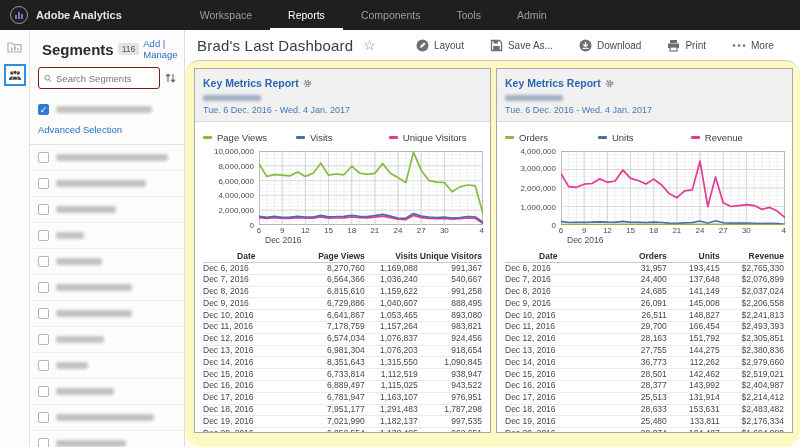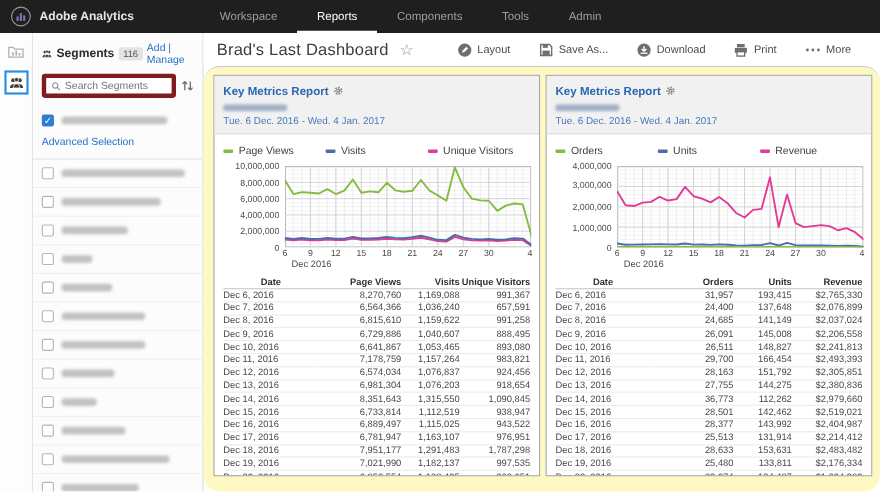--- a/index.html
+++ b/index.html
@@ -18,25 +18,25 @@
 
   
   .app { display:flex; height:417px; }
   .rail { width:30px; background:#fdfdfd; border-right:1px solid #e3e3e3; padding-top:6px; display:flex; flex-direction:column; align-items:center; gap:8px; }
   .rail-icon { width:20px; height:20px; display:flex; align-items:center; justify-content:center; opacity:.45; }
   .rail-btn { width:22px; height:22px; border:2px solid #2b8fe2; background:#fff; display:flex; align-items:center; justify-content:center; }
 
   
   .sidebar { width:155px; background:#fcfcfc; border-right:1px solid #ddd; display:flex; flex-direction:column; overflow:hidden; }
   .sb-header { display:flex; align-items:center; padding:8px 8px 4px 8px; gap:4px; }
-  .sb-title { font-size:11px; font-weight:bold; color:#2c2c2c; }
+  .sb-title { font-size:15px; font-weight:bold; color:#2c2c2c; }
   .sb-badge { background:#e3e3e3; color:#555; font-size:8.5px; padding:1px 4px; border-radius:2px; }
   .sb-addmanage { margin-left:auto; color:#2570c7; font-size:9.5px; cursor:pointer; }
   .sb-search-row { display:flex; align-items:center; gap:5px; padding:3px 8px 8px 8px; }
-  .sb-search { flex:1; display:flex; align-items:center; gap:4px; border:4px solid #7f1d1d; border-radius:3px; background:#fff; height:22px; padding:0 5px; }
+  .sb-search { flex:1; display:flex; align-items:center; gap:4px; border:1px solid #7f1d1d; border-radius:3px; background:#fff; height:22px; padding:0 5px; }
   .sb-search input { border:none; outline:none; width:100%; font-size:9.5px; font-family:"Liberation Sans",sans-serif; color:#444; background:transparent; }
   .seg-row { display:flex; align-items:center; gap:7px; padding:7px 8px; border-bottom:1px solid #efefef; }
   .seg-row.first { border-bottom:none; }
   .checkbox { width:11px; height:11px; border:1px solid #b5b5b5; border-radius:2px; background:#fff; flex:none; display:flex; align-items:center; justify-content:center; font-size:9px; color:#fff; }
   .checkbox.checked { background:#2d7dd2; border-color:#2d7dd2; }
   .blurbar { height:7px; border-radius:3px; background:#c2c2c2; filter:blur(1.6px); }
   .adv-sel { color:#2570c7; font-size:9.5px; padding:2px 8px 9px 8px; border-bottom:1px solid #e4e4e4; cursor:pointer; }
   .seg-list { overflow:hidden; flex:1; }
 
   
@@ -396,21 +396,21 @@
                 <tr>
                   <td>Dec 6, 2016</td>
                   <td>8,270,760</td>
                   <td>1,169,088</td>
                   <td>991,367</td>
                 </tr>
                 <tr>
                   <td>Dec 7, 2016</td>
                   <td>6,564,366</td>
                   <td>1,036,240</td>
-                  <td>657,591</td>
+                  <td>540,667</td>
                 </tr>
                 <tr>
                   <td>Dec 8, 2016</td>
                   <td>6,815,610</td>
                   <td>1,159,622</td>
                   <td>991,258</td>
                 </tr>
                 <tr>
                   <td>Dec 9, 2016</td>
                   <td>6,729,886</td>

